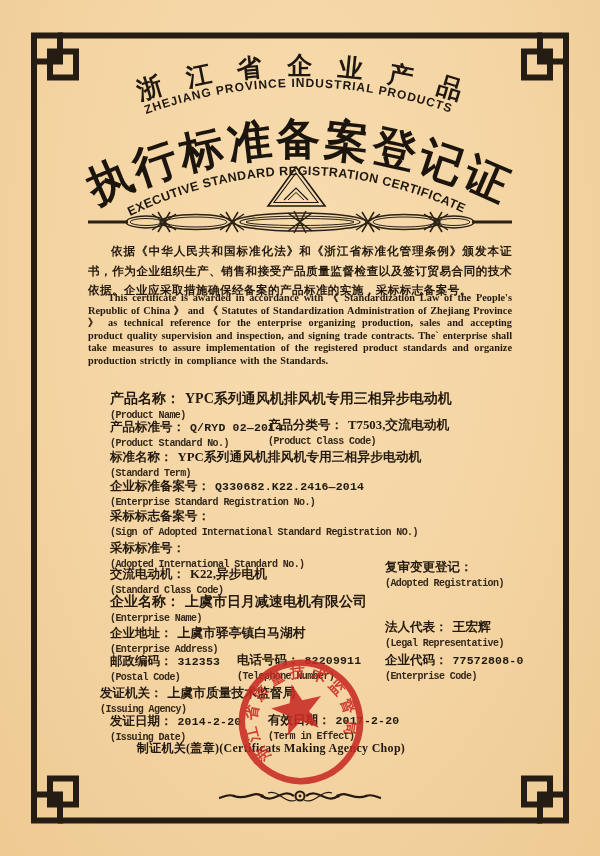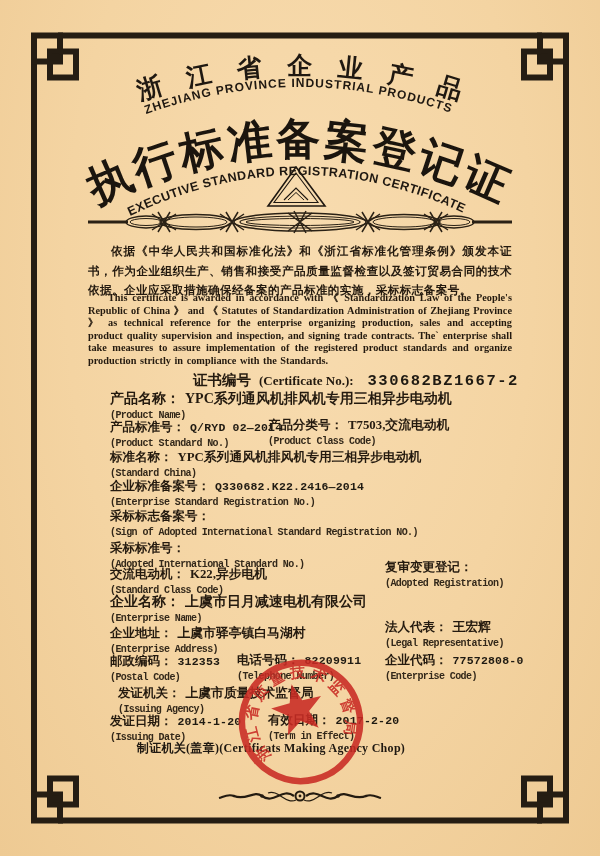--- a/index.html
+++ b/index.html
@@ -119,44 +119,39 @@
         <path d="M 288,213 L 312,231 M 288,231 L 312,213 M 294,211 L 306,233 M 294,233 L 306,211"></path>
         <path d="M 356,214 L 380,230 M 356,230 L 380,214 M 362,212 L 374,232 M 362,232 L 374,212"></path>
         <path d="M 424,214 L 448,230 M 424,230 L 448,214 M 430,212 L 442,232 M 430,232 L 442,212"></path>
       </g>
     </g>
   </svg>
 
   <div class="para-cn">依据《中华人民共和国标准化法》和《浙江省标准化管理条例》颁发本证书，作为企业组织生产、销售和接受产品质量监督检查以及签订贸易合同的技术依据。企业应采取措施确保经备案的产品标准的实施，采标标志备案号。</div>
   <div class="para-en">This certificate is awarded in accordance with 《 Standardization Law of the People's Republic of China 》 and 《 Statutes of Standardization Administration of Zhejiang Province 》 as technical reference for the enterprise organizing production, sales and accepting product quality supervision and inspection, and signing trade contracts. The` enterprise shall take measures to assure implementation of the registered product standards and organize production strictly in compliance with the Standards.</div>
 
-  <div class="certline">
-    <span class="certcn">证书编号</span>
-    <span class="certen">(Certificate No.):</span>
-    <span class="certval">330682BZ1667-2</span>
-  </div>
 
   <div class="field b" style="left:110px;top:389px">
     <div><span class="cl">产品名称：</span><span class="cv">YPC系列通风机排风机专用三相异步电动机</span></div>
     <div class="sub">(Product Name)</div>
   </div>
 
   <div class="field" style="left:110px;top:417px">
     <div><span class="cl">产品标准号：</span><span class="vm">Q/RYD 02—2014</span></div>
     <div class="sub">(Product Standard No.)</div>
   </div>
 
   <div class="field" style="left:268px;top:415px">
     <div><span class="cl">产品分类号：</span><span class="cv">T7503,交流电动机</span></div>
     <div class="sub">(Product Class Code)</div>
   </div>
 
   <div class="field" style="left:110px;top:447px">
     <div><span class="cl">标准名称：</span><span class="cv">YPC系列通风机排风机专用三相异步电动机</span></div>
-    <div class="sub">(Standard China)</div>
+    <div class="sub">(Standard Term)</div>
   </div>
 
   <div class="field" style="left:110px;top:476px">
     <div><span class="cl">企业标准备案号：</span><span class="vm">Q330682.K22.2416—2014</span></div>
     <div class="sub">(Enterprise Standard Registration No.)</div>
   </div>
 
   <div class="field" style="left:110px;top:506px">
     <div><span class="cl">采标标志备案号：</span><span class="vm"></span></div>
     <div class="sub">(Sign of Adopted International Standard Registration NO.)</div>
@@ -200,27 +195,27 @@
   <div class="field" style="left:237px;top:650px">
     <div><span class="cl">电话号码：</span><span class="vm">82209911</span></div>
     <div class="sub">(Telephone Number)</div>
   </div>
 
   <div class="field" style="left:385px;top:650px">
     <div><span class="cl">企业代码：</span><span class="vm">77572808-0</span></div>
     <div class="sub">(Enterprise Code)</div>
   </div>
 
-  <div class="field" style="left:118px;top:683px">
+  <div class="field" style="left:100px;top:683px">
     <div><span class="cl">发证机关：</span><span class="cv">上虞市质量技术监督局</span></div>
     <div class="sub">(Issuing Agency)</div>
   </div>
 
   <div class="field" style="left:110px;top:711px">
-    <div><span class="cl">发证日期：</span><span class="vm">2014-1-20</span></div>
+    <div><span class="cl">发证日期：</span><span class="vm">2014-2-20</span></div>
     <div class="sub">(Issuing Date)</div>
   </div>
 
   <div class="field" style="left:268px;top:710px">
     <div><span class="cl">有效日期：</span><span class="vm">2017-2-20</span></div>
     <div class="sub">(Term in Effect)</div>
   </div>
 
   <div class="chopline">制证机关(盖章)(Certificats Making Agency Chop)</div>
 

